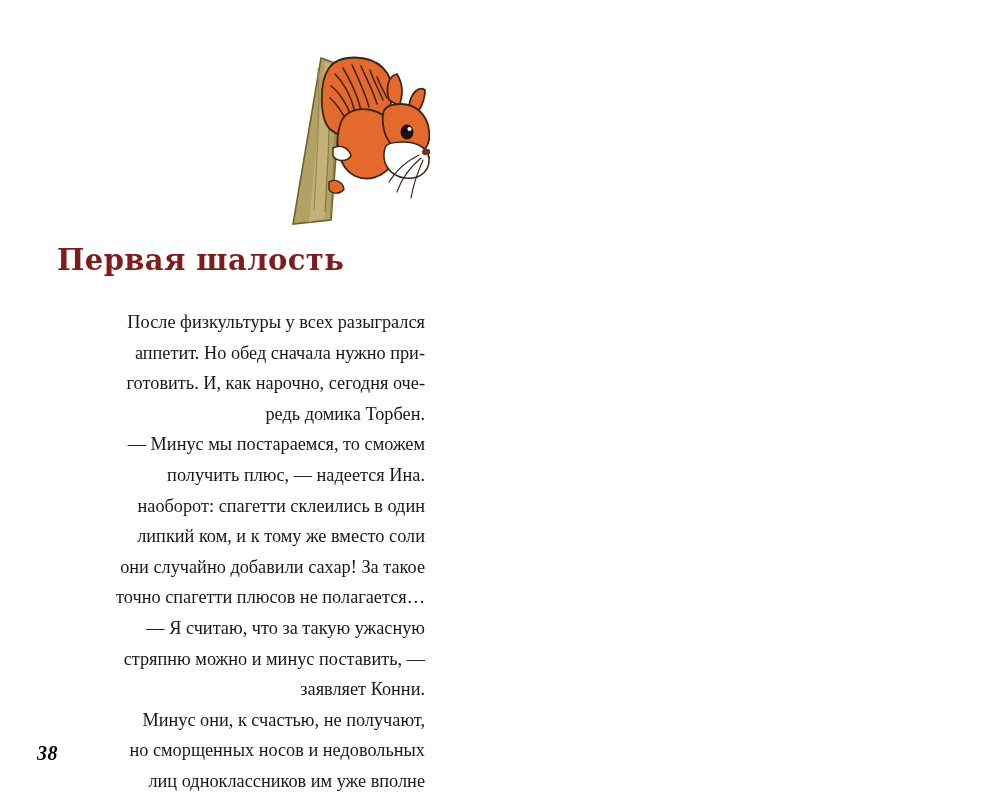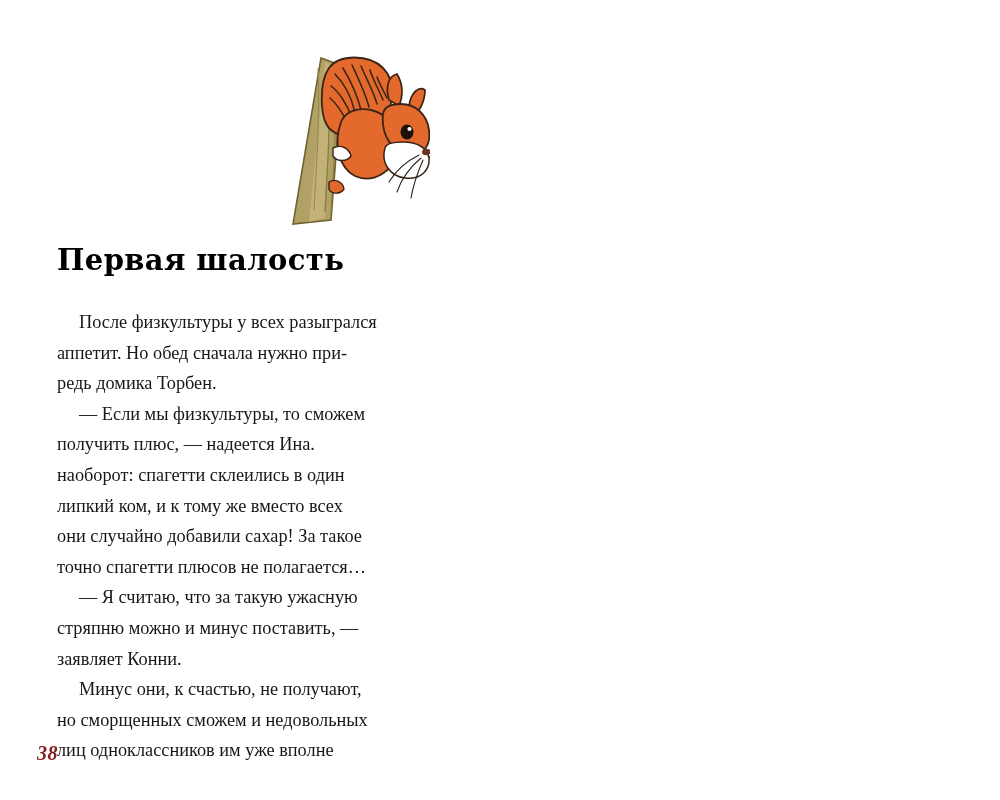--- a/index.html
+++ b/index.html
@@ -61,20 +61,21 @@
     text-align: left;
   }
   .col-left-text {
     left: 57px;
     top: 307px;
     width: 368px;
   }
   .col-text p {
     margin: 0;
     white-space: nowrap;
+    text-align: right;
   }
   .col-text p.indent {
     text-indent: 0;
   }
   .line { display: block; white-space: nowrap; }
   .line-indent { padding-left: 22px; }
 
   
   .folio {
     position: absolute;
@@ -135,51 +136,52 @@
           <path d="M143 104 C152 112 158 124 161 138"></path>
           <path d="M144 101 C155 105 164 114 170 124"></path>
           <path d="M144 98 C156 98 168 102 176 108"></path>
         </g>
 
         <path d="M48 96 C56 92 64 96 66 104 C62 110 52 110 48 104 Z" fill="#ffffff" stroke="#3a2414" stroke-width="1.4"></path>
         <path d="M44 130 C50 126 58 130 59 137 C55 143 46 142 44 137 Z" fill="#e3692c" stroke="#3a2414" stroke-width="1.4"></path>
       </svg>
     </div>
 
-    <h1 class="chapter-title" style="color: #000000;">Первая шалость</h1>
+    <h1 class="chapter-title" style="color: #7f1d1d;">Первая шалость</h1>
 
     <div class="col-text col-left-text" style="color: rgb(23, 23, 26);">
       <p class="indent">
         <span class="line line-indent">После физкультуры у всех разыгрался</span>
         <span class="line">аппетит. Но обед сначала нужно при-</span>
+        <span class="line">готовить. И, как нарочно, сегодня оче-</span>
         <span class="line">редь домика Торбен.</span>
       </p>
       <p class="indent">
-        <span class="line line-indent">— Если мы физкультуры, то сможем</span>
+        <span class="line line-indent">— Минус мы постараемся, то сможем</span>
         <span class="line">получить плюс, — надеется Ина.</span>
       </p>
       <p class="indent">
         <span class="line">наоборот: спагетти склеились в один</span>
-        <span class="line">липкий ком, и к тому же вместо всех</span>
+        <span class="line">липкий ком, и к тому же вместо соли</span>
         <span class="line">они случайно добавили сахар! За такое</span>
         <span class="line">точно спагетти плюсов не полагается…</span>
       </p>
       <p class="indent">
         <span class="line line-indent">— Я считаю, что за такую ужасную</span>
         <span class="line">стряпню можно и минус поставить, —</span>
         <span class="line">заявляет Конни.</span>
       </p>
       <p class="indent">
         <span class="line line-indent">Минус они, к счастью, не получают,</span>
-        <span class="line">но сморщенных сможем и недовольных</span>
+        <span class="line">но сморщенных носов и недовольных</span>
         <span class="line">лиц одноклассников им уже вполне</span>
       </p>
     </div>
 
-    <div class="folio folio-left" style="color: #7f1d1d;">38</div>
+    <div class="folio folio-left" style="color: #000000;">38</div>
   </div>
 
   <div class="page page-right">
 
     
     
 
     
     
 

